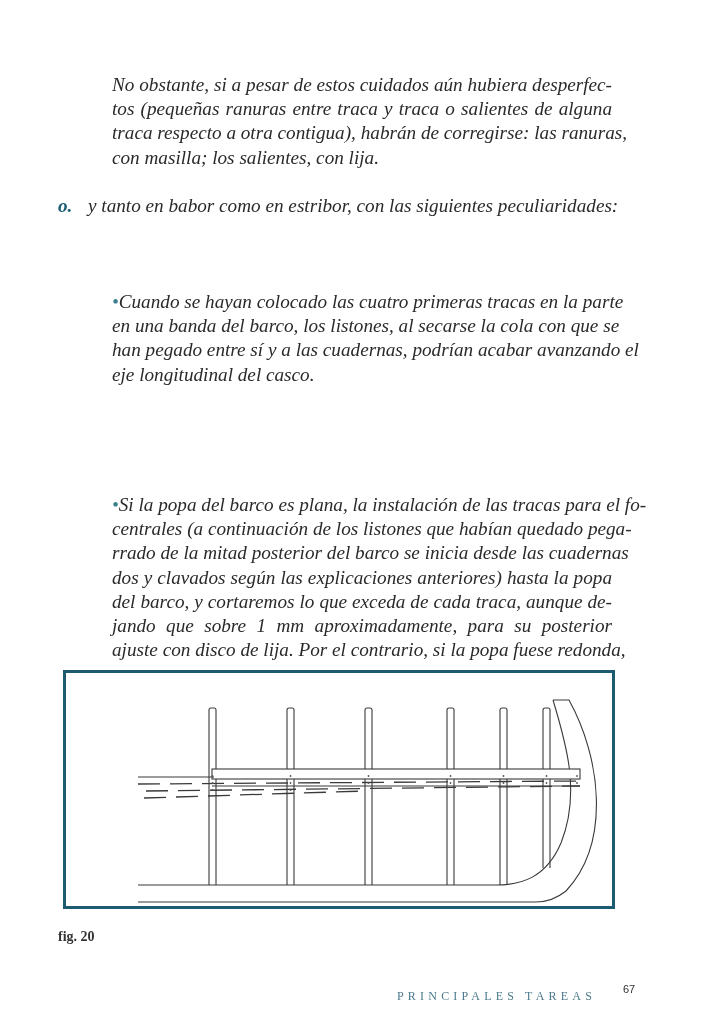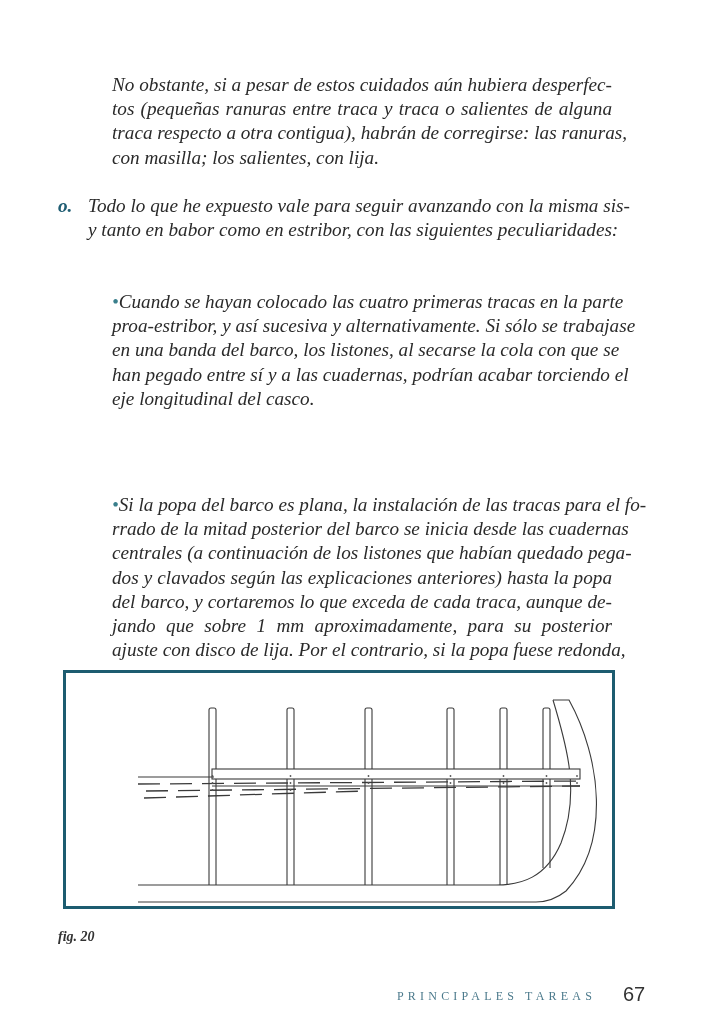--- a/index.html
+++ b/index.html
@@ -10,52 +10,50 @@
   .para span.line.last { text-align-last: left; }
   .p1 { left: 112px; top: 73px; width: 500px; }
   .p2 { left: 88px; top: 194px; width: 524px; }
   .p2 .marker { position: absolute; left: -30px; top: 0; color: #1f5d73; font-weight: bold; }
   .p3 { left: 112px; top: 290px; width: 500px; }
   .p4 { left: 112px; top: 456px; width: 500px; margin-top: 37px; }
   .bullet { color: #3a7f8c; }
   .figure { position: absolute; left: 63px; top: 670px; width: 546px; height: 233px;
             border: 3px solid #1d5c70; box-sizing: content-box; background: #fff; }
   .figure svg { position: absolute; left: 0; top: 0; }
-  .caption { position: absolute; left: 58px; top: 929px; font-size: 14px; font-style: italic; font-weight: bold; color: #333; }
+  .caption { position: absolute; left: 58px; top: 929px; font-size: 14px; font-weight: bold; color: #333; }
   .running { position: absolute; left: 397px; top: 989px; font-size: 12px; letter-spacing: 4.2px; color: #4c7a8c; font-family: "Liberation Serif", serif; }
-  .pagenum { position: absolute; left: 623px; top: 983px; font-size: 20px; color: #333; font-family: "Liberation Sans", sans-serif; }
+  .pagenum { position: absolute; left: 623px; top: 983px; font-size: 11px; color: #333; font-family: "Liberation Sans", sans-serif; }
 </style>
 </head>
 <body>
 
 <div class="para p1">
   <span class="line">No obstante, si a pesar de estos cuidados aún hubiera desperfec-</span>
   <span class="line">tos (pequeñas ranuras entre traca y traca o salientes de alguna</span>
   <span class="line">traca respecto a otra contigua), habrán de corregirse: las ranuras,</span>
   <span class="line last">con masilla; los salientes, con lija.</span>
 </div>
 
 <div class="para p2">
   <span class="marker">o.</span>
-  <span class="line">Todo lo que he expuesto vale para seguir avanzando con la misma sis-</span>
   <span class="line last">y tanto en babor como en estribor, con las siguientes peculiaridades:</span>
 </div>
 
 <div class="para p3">
   <span class="line"><span class="bullet">•</span><span>Cuando se hayan colocado las cuatro primeras tracas en la parte</span></span>
-  <span class="line">proa-estribor, y así sucesiva y alternativamente. Si sólo se trabajase</span>
   <span class="line">en una banda del barco, los listones, al secarse la cola con que se</span>
-  <span class="line">han pegado entre sí y a las cuadernas, podrían acabar torciendo el</span>
+  <span class="line">han pegado entre sí y a las cuadernas, podrían acabar avanzando el</span>
   <span class="line last">eje longitudinal del casco.</span>
 </div>
 
 <div class="para p4">
   <span class="line"><span class="bullet">•</span><span>Si la popa del barco es plana, la instalación de las tracas para el fo-</span></span>
+  <span class="line">centrales (a continuación de los listones que habían quedado pega-</span>
   <span class="line">rrado de la mitad posterior del barco se inicia desde las cuadernas</span>
-  <span class="line">centrales (a continuación de los listones que habían quedado pega-</span>
   <span class="line">dos y clavados según las explicaciones anteriores) hasta la popa</span>
   <span class="line">del barco, y cortaremos lo que exceda de cada traca, aunque de-</span>
   <span class="line">jando que sobre 1 mm aproximadamente, para su posterior</span>
   <span class="line">ajuste con disco de lija. Por el contrario, si la popa fuese redonda,</span>
 </div>
 
 <div class="figure">
   <svg width="546" height="233" viewBox="0 0 546 233">
     <g fill="none" stroke="#3a3a3a" stroke-width="1.1">
 

